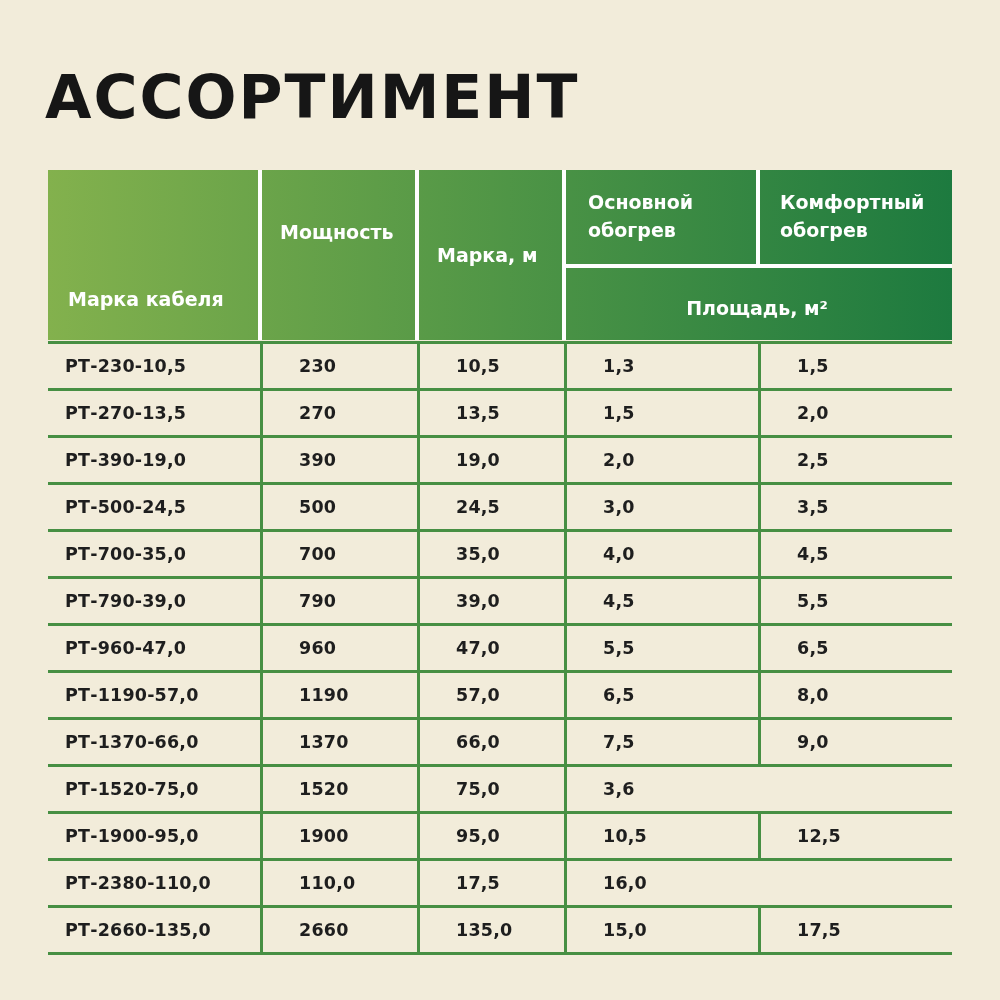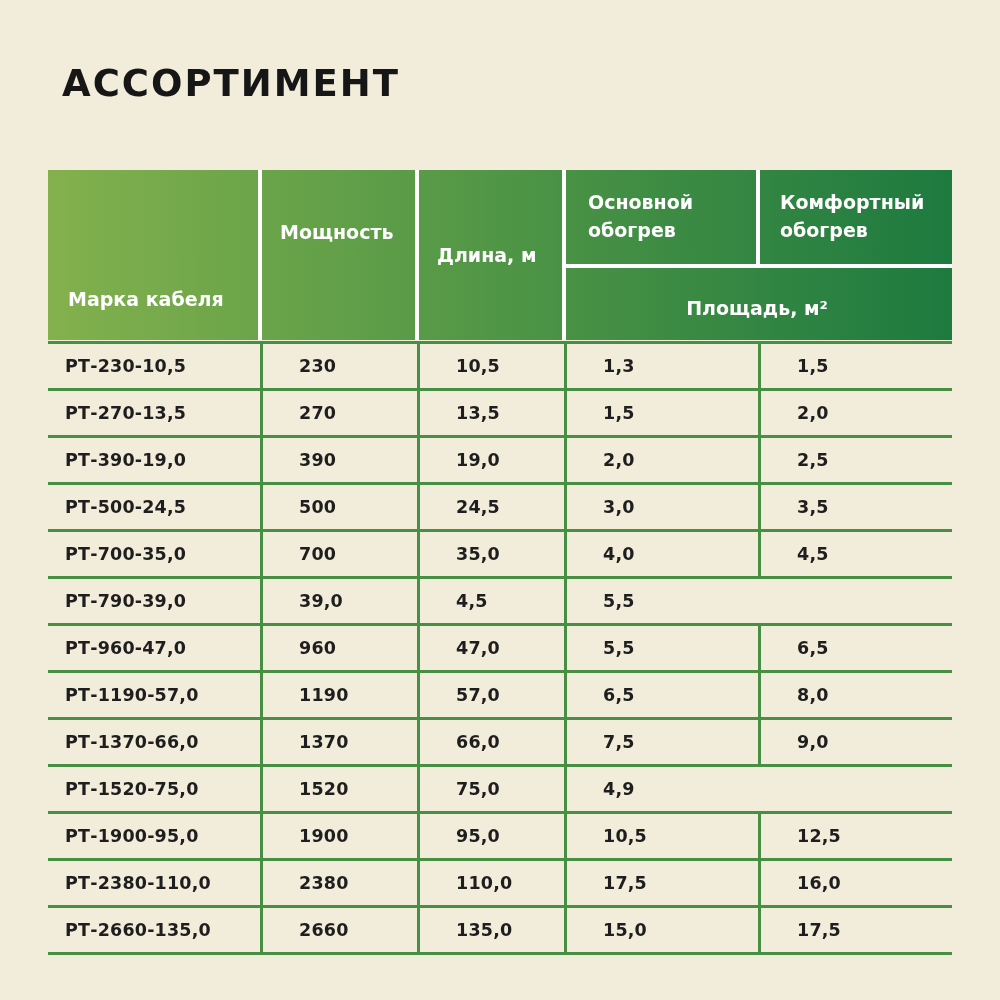--- a/index.html
+++ b/index.html
@@ -4,22 +4,22 @@
 <style>
   html,body{margin:0;padding:0;}
   .canvas{
     position:relative;
     width:1000px;height:1000px;
     background:var(--bg,#f2ecda);
     font-family:"DejaVu Sans","Liberation Sans",sans-serif;
     overflow:hidden;
   }
   .title{
-    position:absolute;left:62px;top:62px;margin:0;
-    font-size:37px;font-weight:bold;letter-spacing:2px;
+    position:absolute;left:45px;top:62px;margin:0;
+    font-size:60px;font-weight:bold;letter-spacing:2px;
     color:var(--title,#161616);
   }
   .table{position:absolute;left:48px;top:170px;width:904px;}
   .header{
     position:relative;height:170px;
     background:linear-gradient(90deg,var(--g1,#83b14d) 0%,var(--g2,#1d7a3f) 100%);
     color:#fff;font-weight:bold;font-size:19px;
   }
   .hsep{position:absolute;top:0;bottom:0;width:4px;background:#ffffff;}
   .hsep.s1{left:210px}
@@ -62,21 +62,21 @@
 
     <div class="header">
       <div class="hsep s1"></div>
       <div class="hsep s2"></div>
       <div class="hsep s3"></div>
       <div class="hsep s4"></div>
       <div class="hsub-line"></div>
 
       <div class="hlabel hl1">Марка кабеля</div>
       <div class="hlabel hl2">Мощность</div>
-      <div class="hlabel hl3">Длина, м</div>
+      <div class="hlabel hl3">Марка, м</div>
       <div class="hlabel hl5">Комфортный обогрев</div>
       <div class="hlabel hl4">Основной обогрев</div>
       <div class="hlabel hl6">Площадь, м²</div>
     </div>
 
     <div class="tbody">
         <div class="body-row">
           <div class="body-cell col0">РТ-230-10,5</div>
           <div class="body-cell col1">230</div>
           <div class="body-cell col2">10,5</div>
@@ -106,20 +106,21 @@
         </div>
         <div class="body-row">
           <div class="body-cell col0">РТ-700-35,0</div>
           <div class="body-cell col1">700</div>
           <div class="body-cell col2">35,0</div>
           <div class="body-cell col3">4,0</div>
           <div class="body-cell col4">4,5</div>
         </div>
         <div class="body-row">
           <div class="body-cell col0">РТ-790-39,0</div>
+          <div class="body-cell col1">790</div>
           <div class="body-cell col2">39,0</div>
           <div class="body-cell col3">4,5</div>
           <div class="body-cell col4">5,5</div>
         </div>
         <div class="body-row">
           <div class="body-cell col0">РТ-960-47,0</div>
           <div class="body-cell col1">960</div>
           <div class="body-cell col2">47,0</div>
           <div class="body-cell col3">5,5</div>
           <div class="body-cell col4">6,5</div>
@@ -135,32 +136,31 @@
           <div class="body-cell col0">РТ-1370-66,0</div>
           <div class="body-cell col1">1370</div>
           <div class="body-cell col2">66,0</div>
           <div class="body-cell col3">7,5</div>
           <div class="body-cell col4">9,0</div>
         </div>
         <div class="body-row">
           <div class="body-cell col0">РТ-1520-75,0</div>
           <div class="body-cell col1">1520</div>
           <div class="body-cell col2">75,0</div>
-          <div class="body-cell col3">4,9</div>
+          <div class="body-cell col3">3,6</div>
         </div>
         <div class="body-row">
           <div class="body-cell col0">РТ-1900-95,0</div>
           <div class="body-cell col1">1900</div>
           <div class="body-cell col2">95,0</div>
           <div class="body-cell col3">10,5</div>
           <div class="body-cell col4">12,5</div>
         </div>
         <div class="body-row">
           <div class="body-cell col0">РТ-2380-110,0</div>
-          <div class="body-cell col1">2380</div>
           <div class="body-cell col2">110,0</div>
           <div class="body-cell col3">17,5</div>
           <div class="body-cell col4">16,0</div>
         </div>
         <div class="body-row">
           <div class="body-cell col0">РТ-2660-135,0</div>
           <div class="body-cell col1">2660</div>
           <div class="body-cell col2">135,0</div>
           <div class="body-cell col3">15,0</div>
           <div class="body-cell col4">17,5</div>

